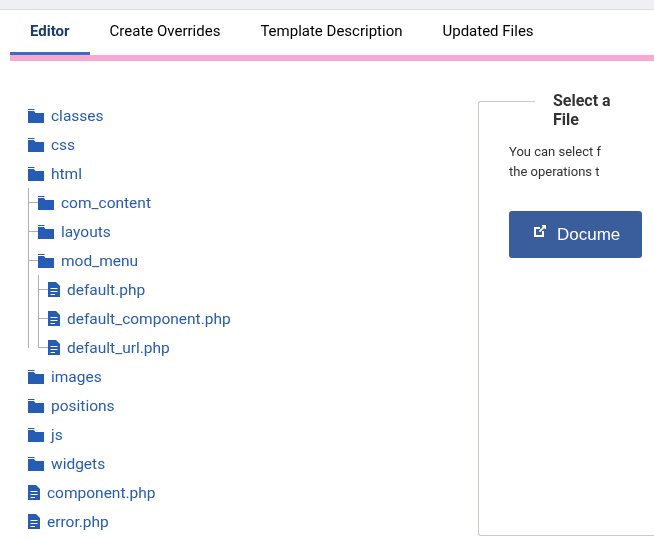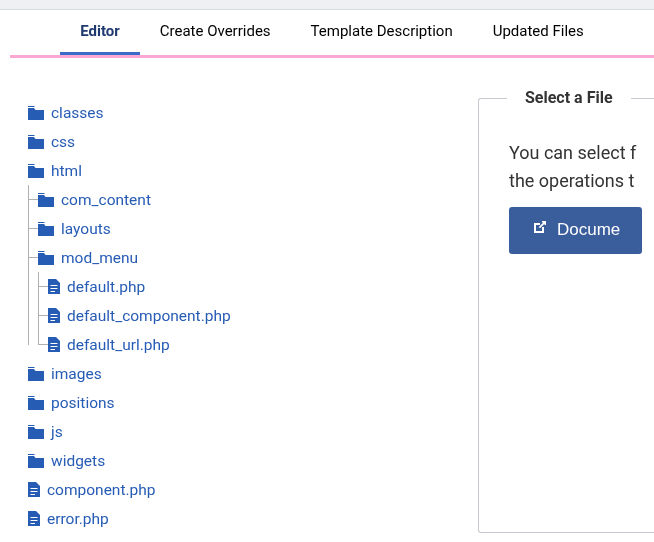--- a/index.html
+++ b/index.html
@@ -10,23 +10,22 @@
       height: 542px;
       overflow: hidden;
     }
     .top-bar {
       height: 10px;
       background: #eef0f4;
       border-bottom: 1px solid #d8dbe0;
     }
     .tabs {
       display: flex;
-      border-bottom: 3px solid #f9a8d4;
+      border-bottom: 6px solid #f9a8d4;
       margin-left: 10px;
-      justify-content: center;
     }
     .tab {
       padding: 12px 20px;
       color: #000000;
       font-size: 15px;
       cursor: pointer;
       border-bottom: 3px solid transparent;
     }
     .tab.active {
       color: #1f3a70;
@@ -87,32 +86,32 @@
       border-right: none;
       border-radius: 3px 0 0 3px;
       padding: 40px 0 30px 30px;
       position: relative;
       flex: 1;
       min-width: 0;
     }
     .panel-title {
       position: absolute;
       top: -11px;
-      left: 28px;
+      left: 56px;
       background: #fff;
       padding: 0 18px;
       font-size: 16px;
       font-weight: 700;
       color: #333;
     }
     .panel-text {
       color: #333;
-      font-size: 18px;
+      font-size: 13px;
       line-height: 1.55;
-      margin-bottom: 12px;
+      margin-bottom: 29px;
       white-space: nowrap;
     }
     .doc-btn {
       display: inline-flex;
       align-items: center;
       background: #3a5e9c;
       color: #fff;
       border: none;
       border-radius: 3px;
       padding: 13px 22px;

